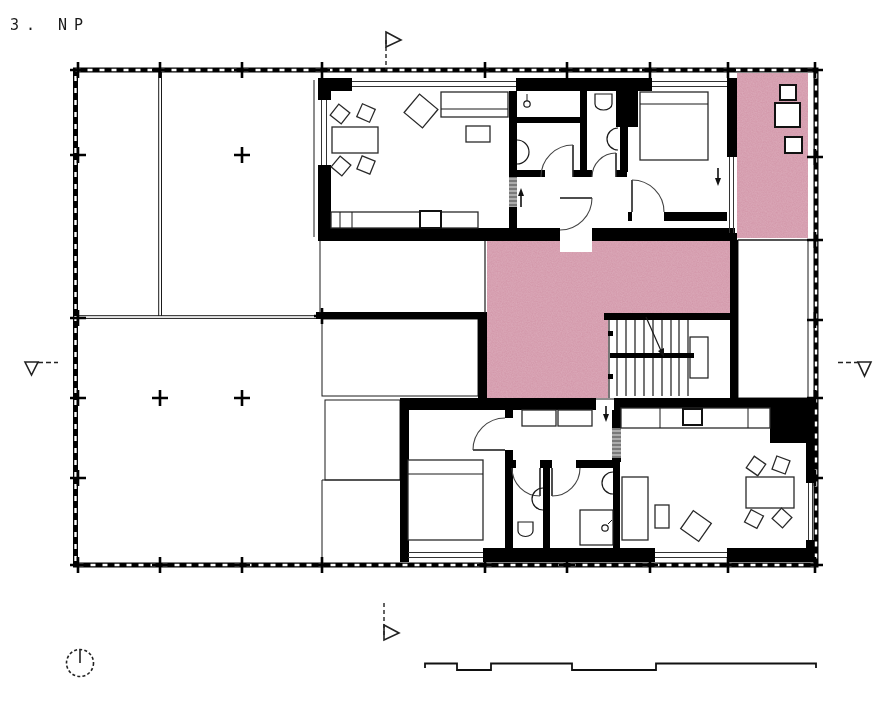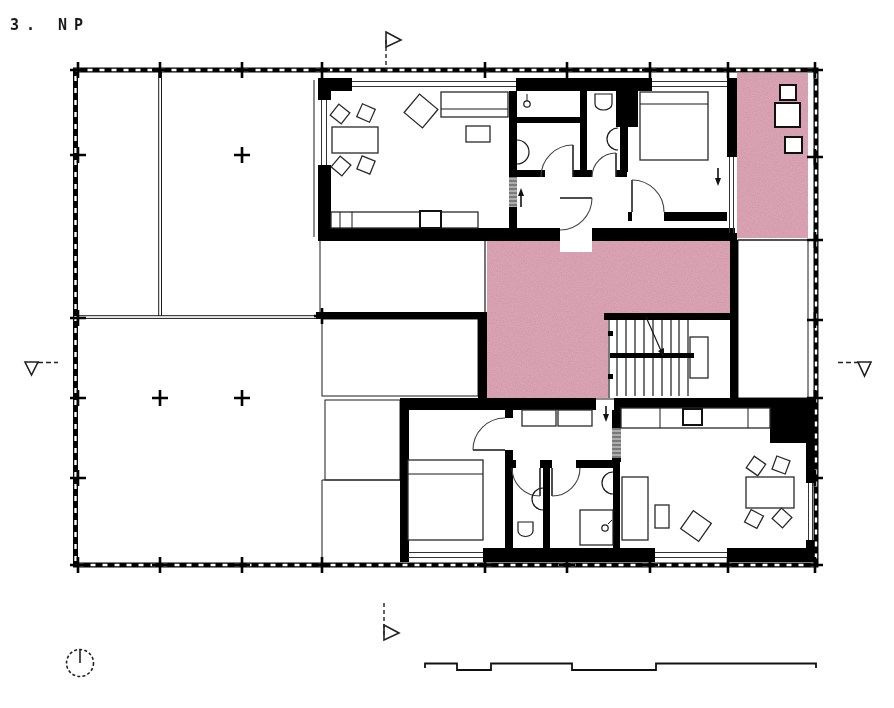--- a/index.html
+++ b/index.html
@@ -1,20 +1,20 @@
 <!DOCTYPE html>
 <html style="--wall: #000000; --line: #1a1a1a; --pink_fill: #d295a8; --hatch_line: #b8537a; --paper: #ffffff;"><head>
 <meta charset="utf-8">
 <style>
   :root{
     --wall:#000000; --line:#1a1a1a; --pink_fill:#d295a8; --hatch_line:#b8537a; --paper:#ffffff;
   }
   html,body{margin:0;padding:0;background:var(--paper);}
   .sheet{position:relative;width:894px;height:708px;background:var(--paper);overflow:hidden;
-         font-family:"DejaVu Sans Mono","Liberation Mono",monospace;font-weight:bold;}
+         font-family:"DejaVu Sans Mono","Liberation Mono",monospace;}
   .plan-title{position:absolute;left:10px;top:16px;font-size:15px;letter-spacing:7px;
               color:var(--line);font-family:"DejaVu Sans Mono","Liberation Mono",monospace;}
   svg{position:absolute;left:0;top:0;}
   .thin{stroke:var(--line);stroke-width:1.2;fill:none;}
   .vthin{stroke:var(--line);stroke-width:1;fill:none;}
   .furn{stroke:#2a2a2a;stroke-width:1.3;fill:#ffffff;}
   .furnb{stroke:#111;stroke-width:2;fill:#ffffff;}
   .wall{fill:var(--wall);}
   .arc{stroke:#444;stroke-width:1.1;fill:none;}
   .leaf{stroke:#222;stroke-width:1.6;fill:none;}

